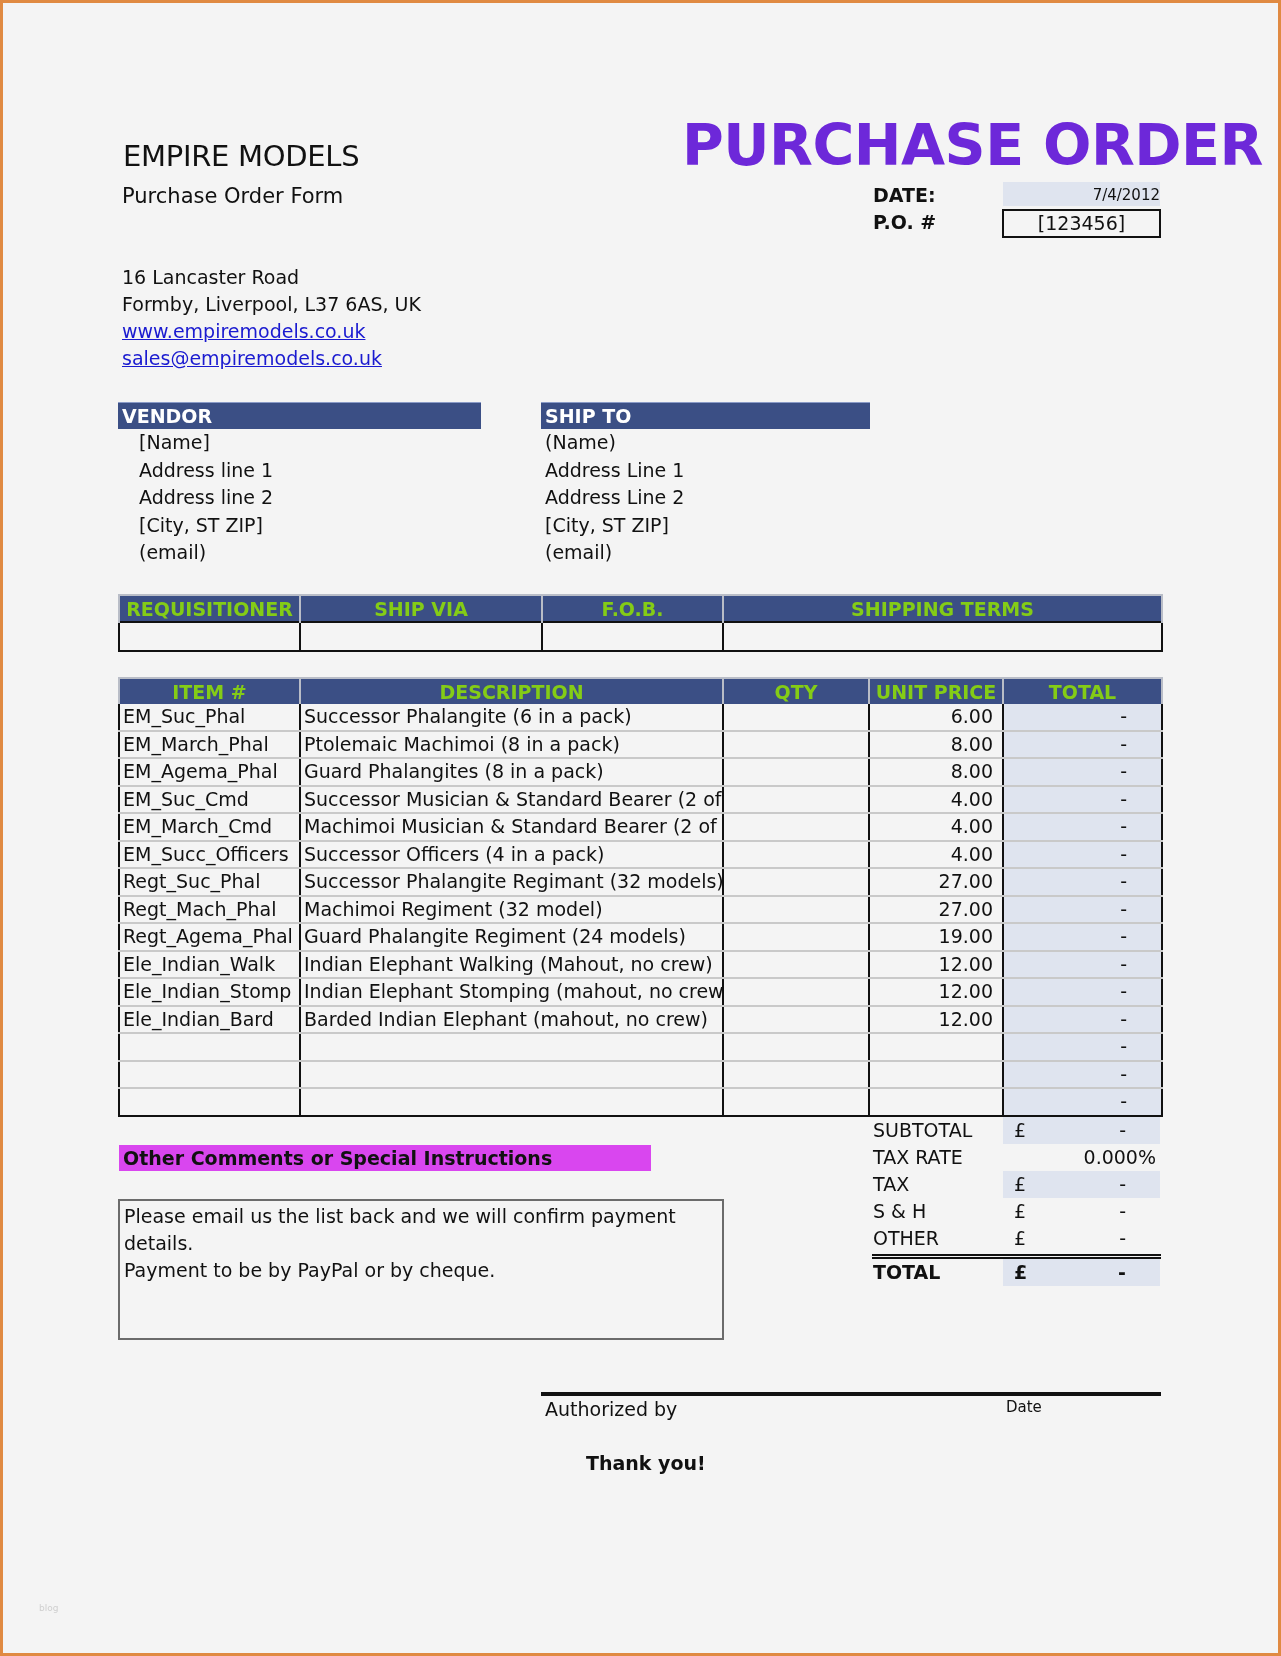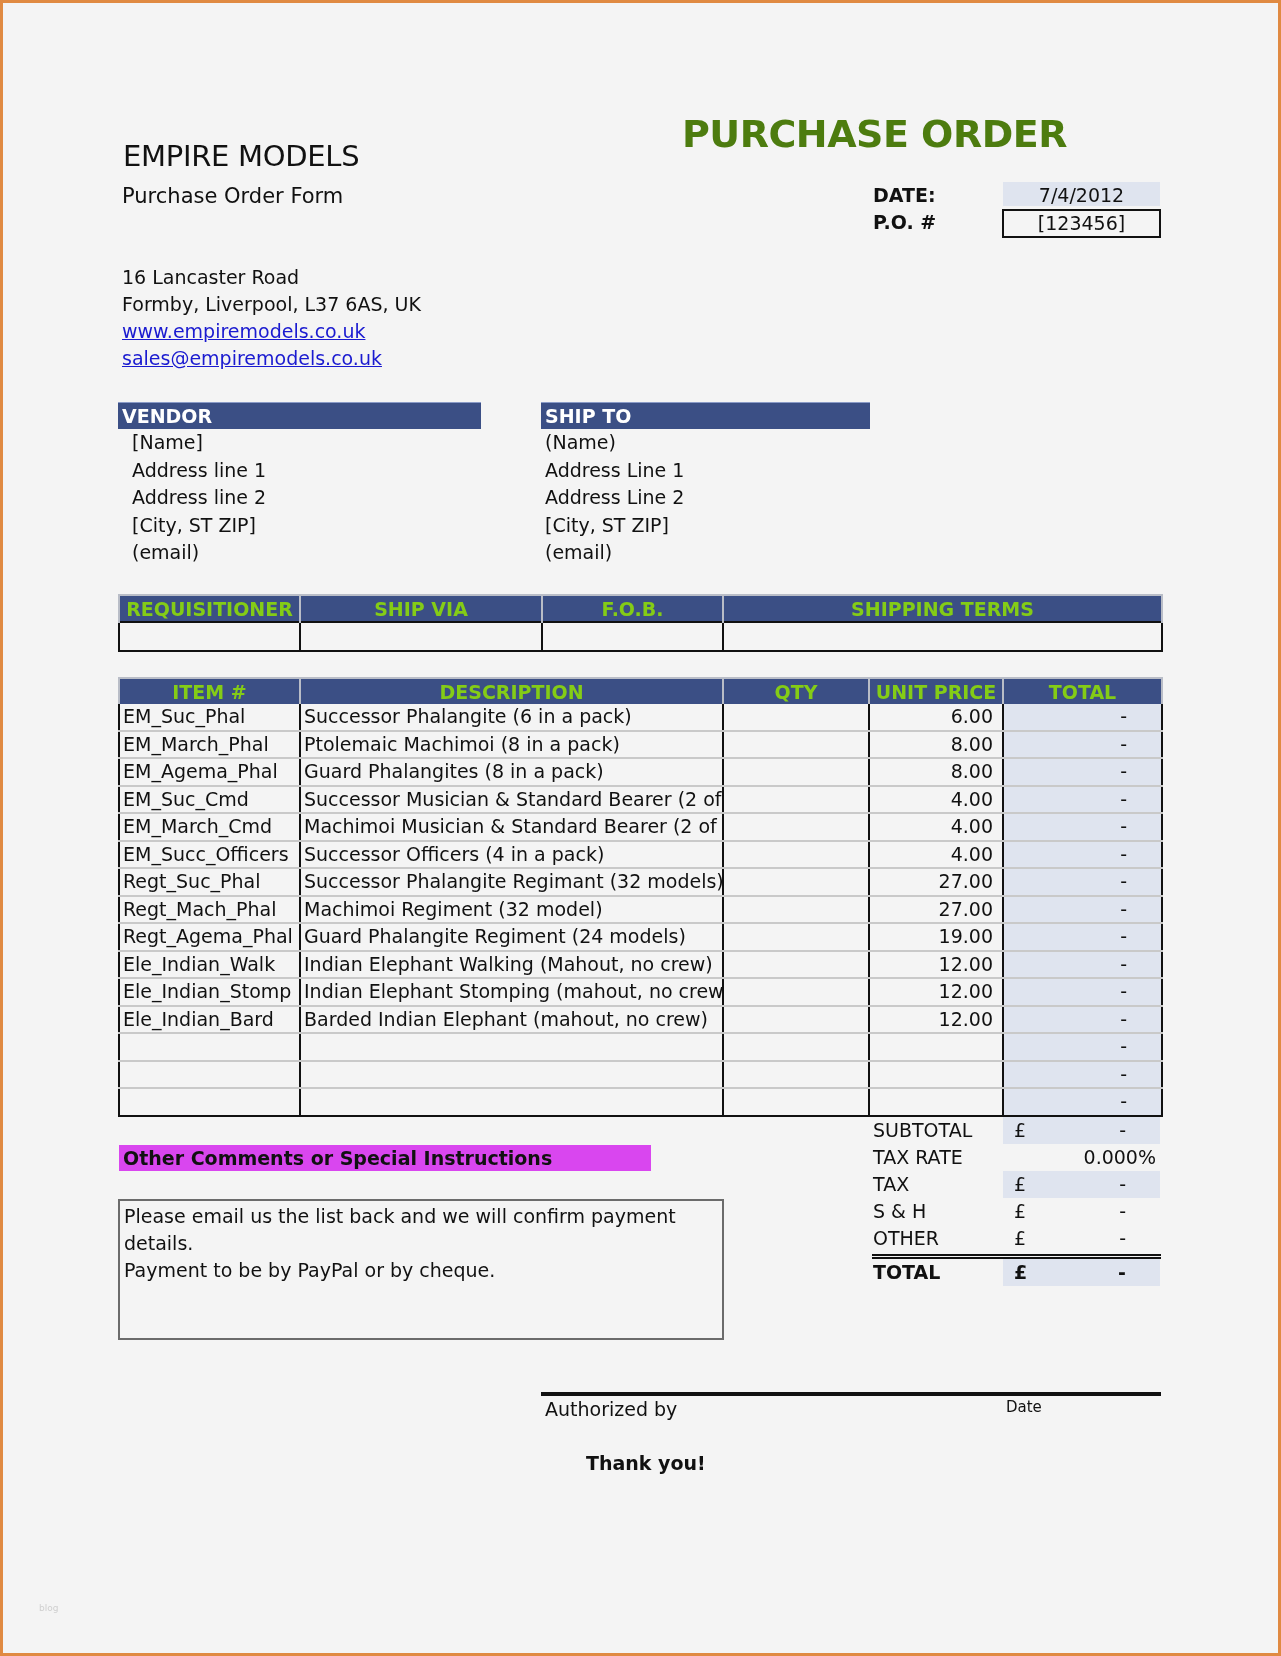--- a/index.html
+++ b/index.html
@@ -9,44 +9,44 @@
     font-family: "DejaVu Sans", sans-serif;
     color: #111;
   }
   .frame {
     position: absolute; left: 0; top: 0; width: 1281px; height: 1656px;
     box-sizing: border-box; border: 3px solid #e08a42; pointer-events: none;
   }
   .abs { position: absolute; white-space: nowrap; }
   .company { left: 123px; top: 139px; font-size: 29px; letter-spacing: -0.3px; }
   .subtitle { left: 122px; top: 184px; font-size: 21px; }
-  .po-title { left: 682px; top: 112px; font-size: 38px; font-weight: bold; color: #4d7c0f; letter-spacing: -0.5px; }
+  .po-title { left: 682px; top: 112px; font-size: 57px; font-weight: bold; color: #6d28d9; letter-spacing: -0.5px; }
   .lbl-bold { font-weight: bold; font-size: 19px; }
   .date-lbl { left: 873px; top: 184px; }
   .po-lbl { left: 873px; top: 211px; }
   .date-val {
     left: 1003px; top: 182px; width: 157px; height: 24px; background: #dfe4ef;
-    font-size: 19px; text-align: center; line-height: 26px;
+    font-size: 15px; text-align: right; line-height: 26px;
   }
   .po-val {
     left: 1002px; top: 209px; width: 155px; height: 25px; border: 2px solid #111;
     font-size: 19px; text-align: center; line-height: 25px;
   }
   .addr { left: 122px; font-size: 19px; }
   .link { color: #1a1ad0; text-decoration: underline; cursor: pointer; }
 
   .bar {
     position: absolute; background: #3b4f85; color: #fff; font-weight: bold;
     font-size: 19px; line-height: 27px; height: 27px; padding-left: 4px; box-sizing: border-box;
     border-top: 1px solid #8a9bc7;
   }
   .vendor-bar { left: 118px; top: 402px; width: 363px; }
   .shipto-bar { left: 541px; top: 402px; width: 329px; }
   .addr-block { position: absolute; font-size: 19px; line-height: 27.5px; }
-  .vendor-lines { left: 132px; top: 429px; }
+  .vendor-lines { left: 139px; top: 429px; }
   .shipto-lines { left: 545px; top: 429px; }
 
   table { border-collapse: collapse; position: absolute; table-layout: fixed; }
   th {
     background: #3b4f85; color: #84cc16; font-weight: bold; font-size: 19px;
     height: 25px; padding: 0; border-left: 2px solid #b9bdc7; border-right: 2px solid #b9bdc7;
     border-top: 2px solid #b9bdc7; text-align: center; font-weight: bold;
   }
   .ship-table { left: 118px; top: 594px; width: 1043px; }
   .ship-table td { height: 25px; border: 2px solid #111; background: #f4f4f4; }

